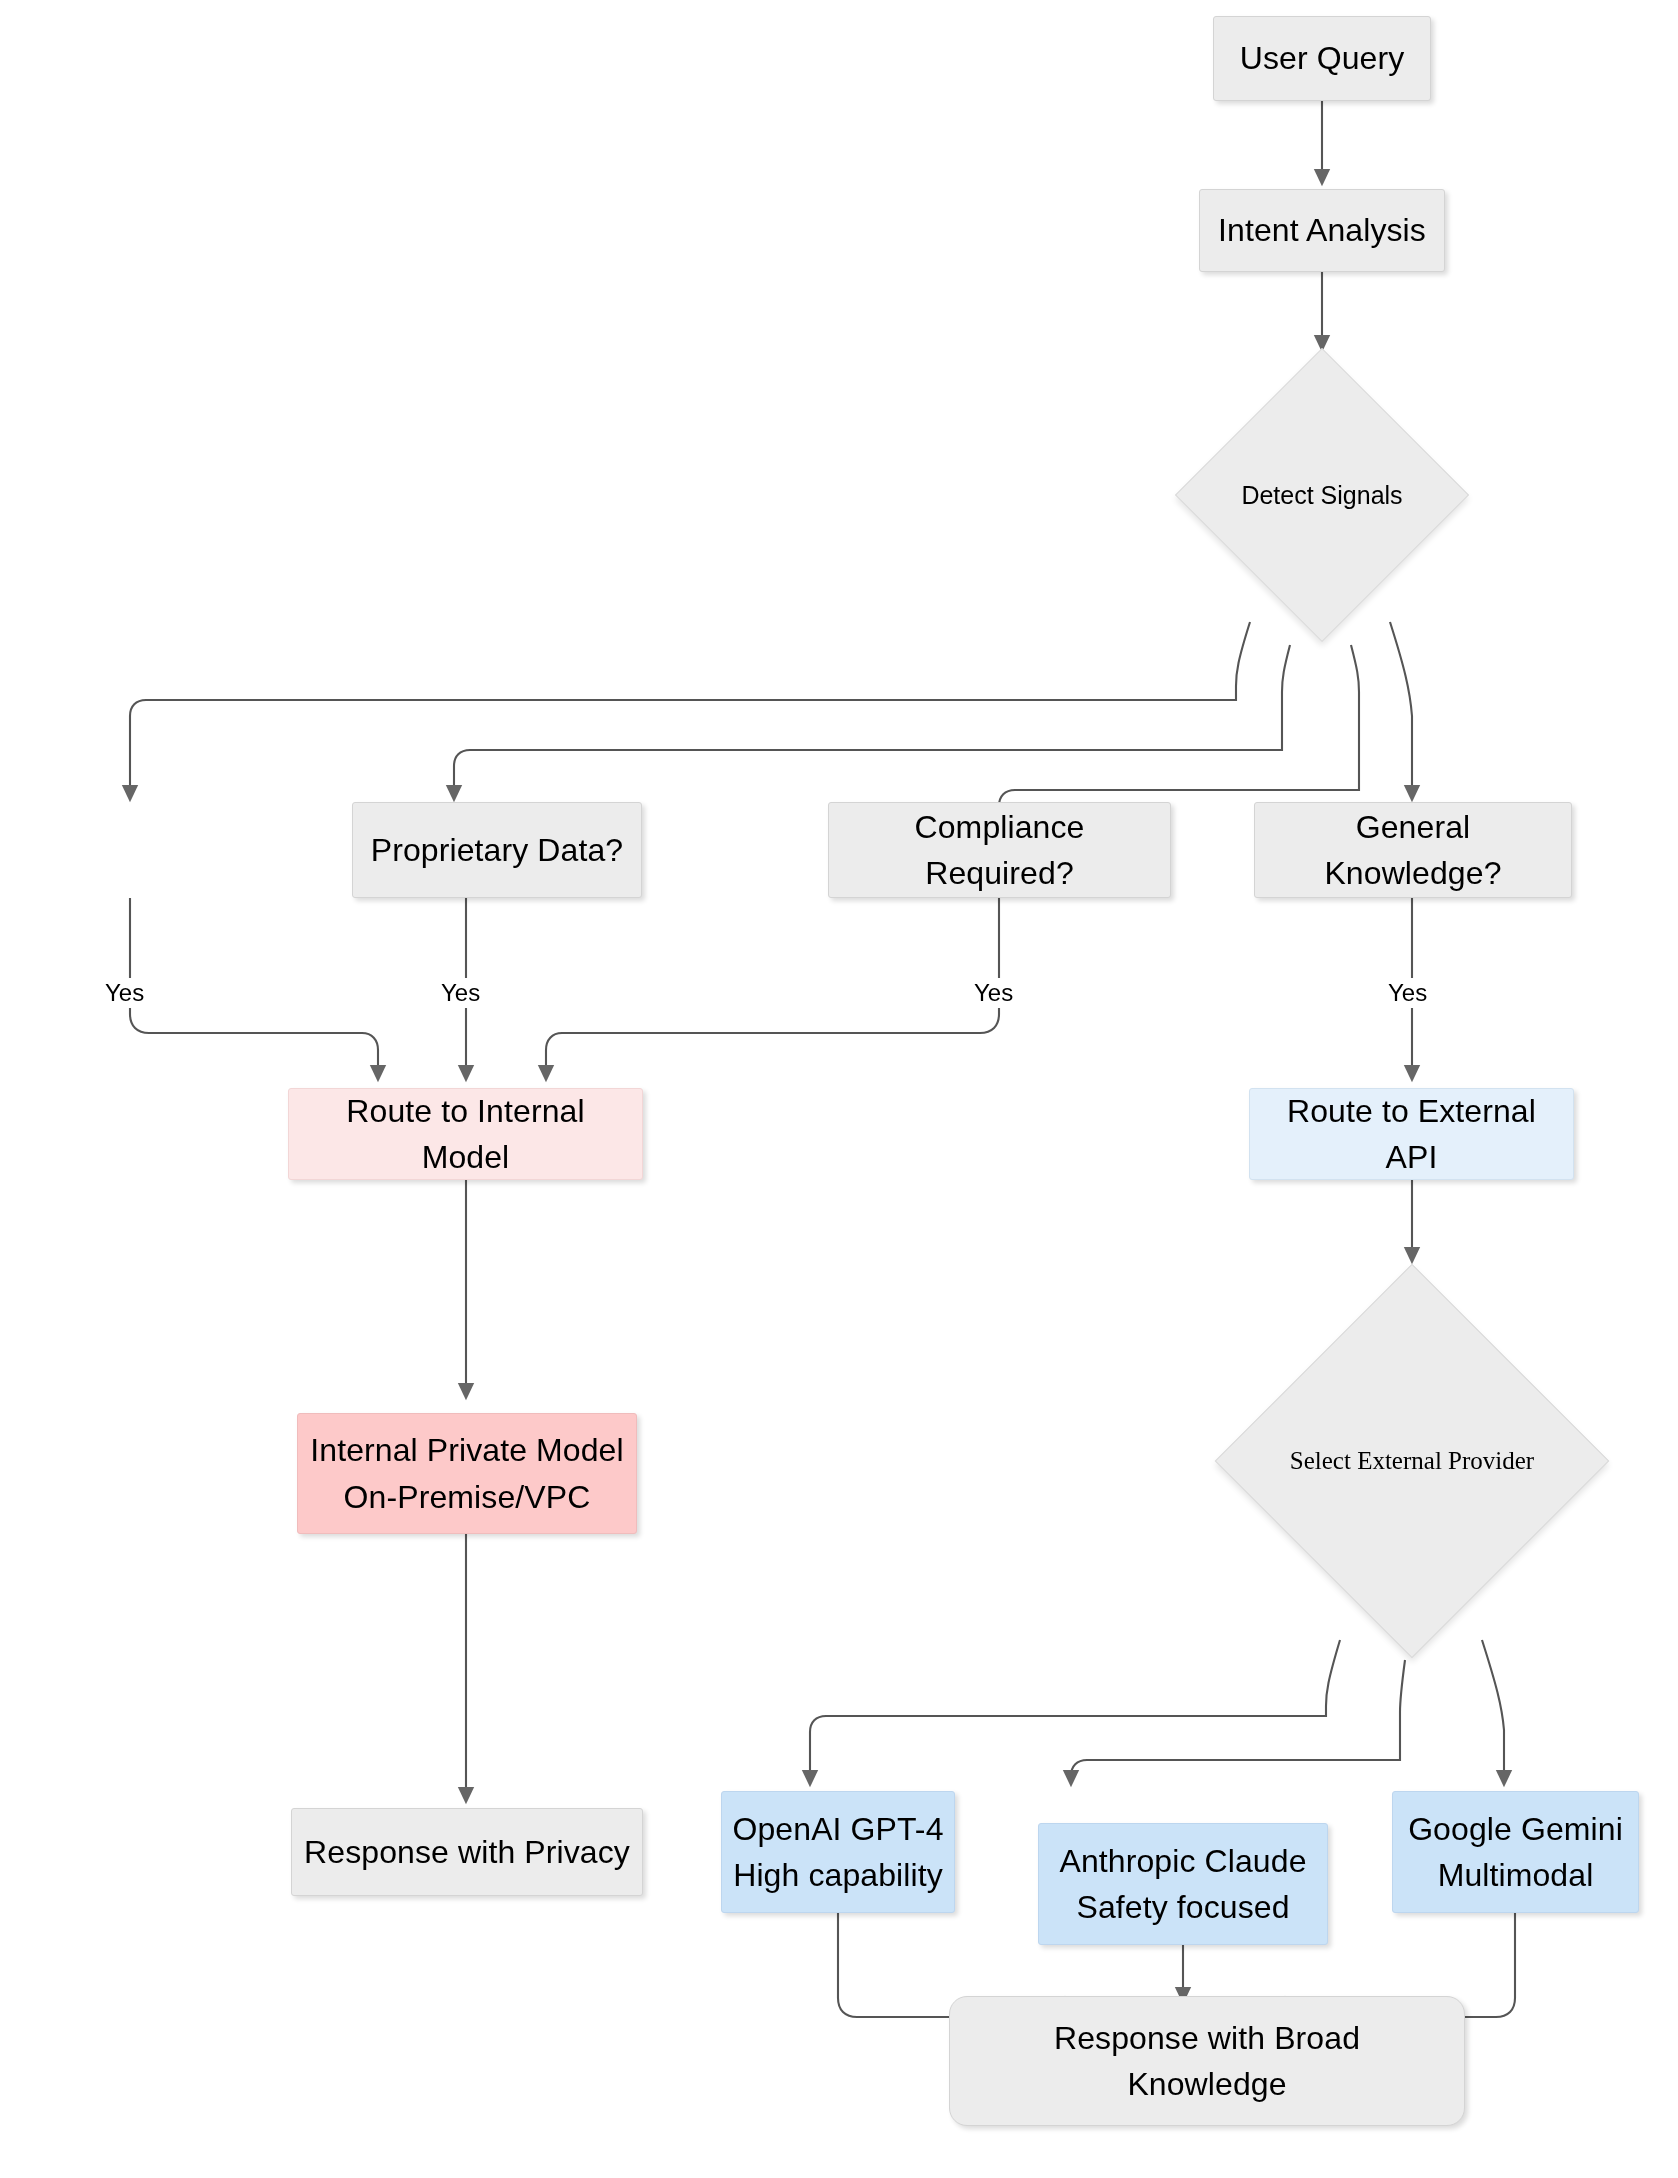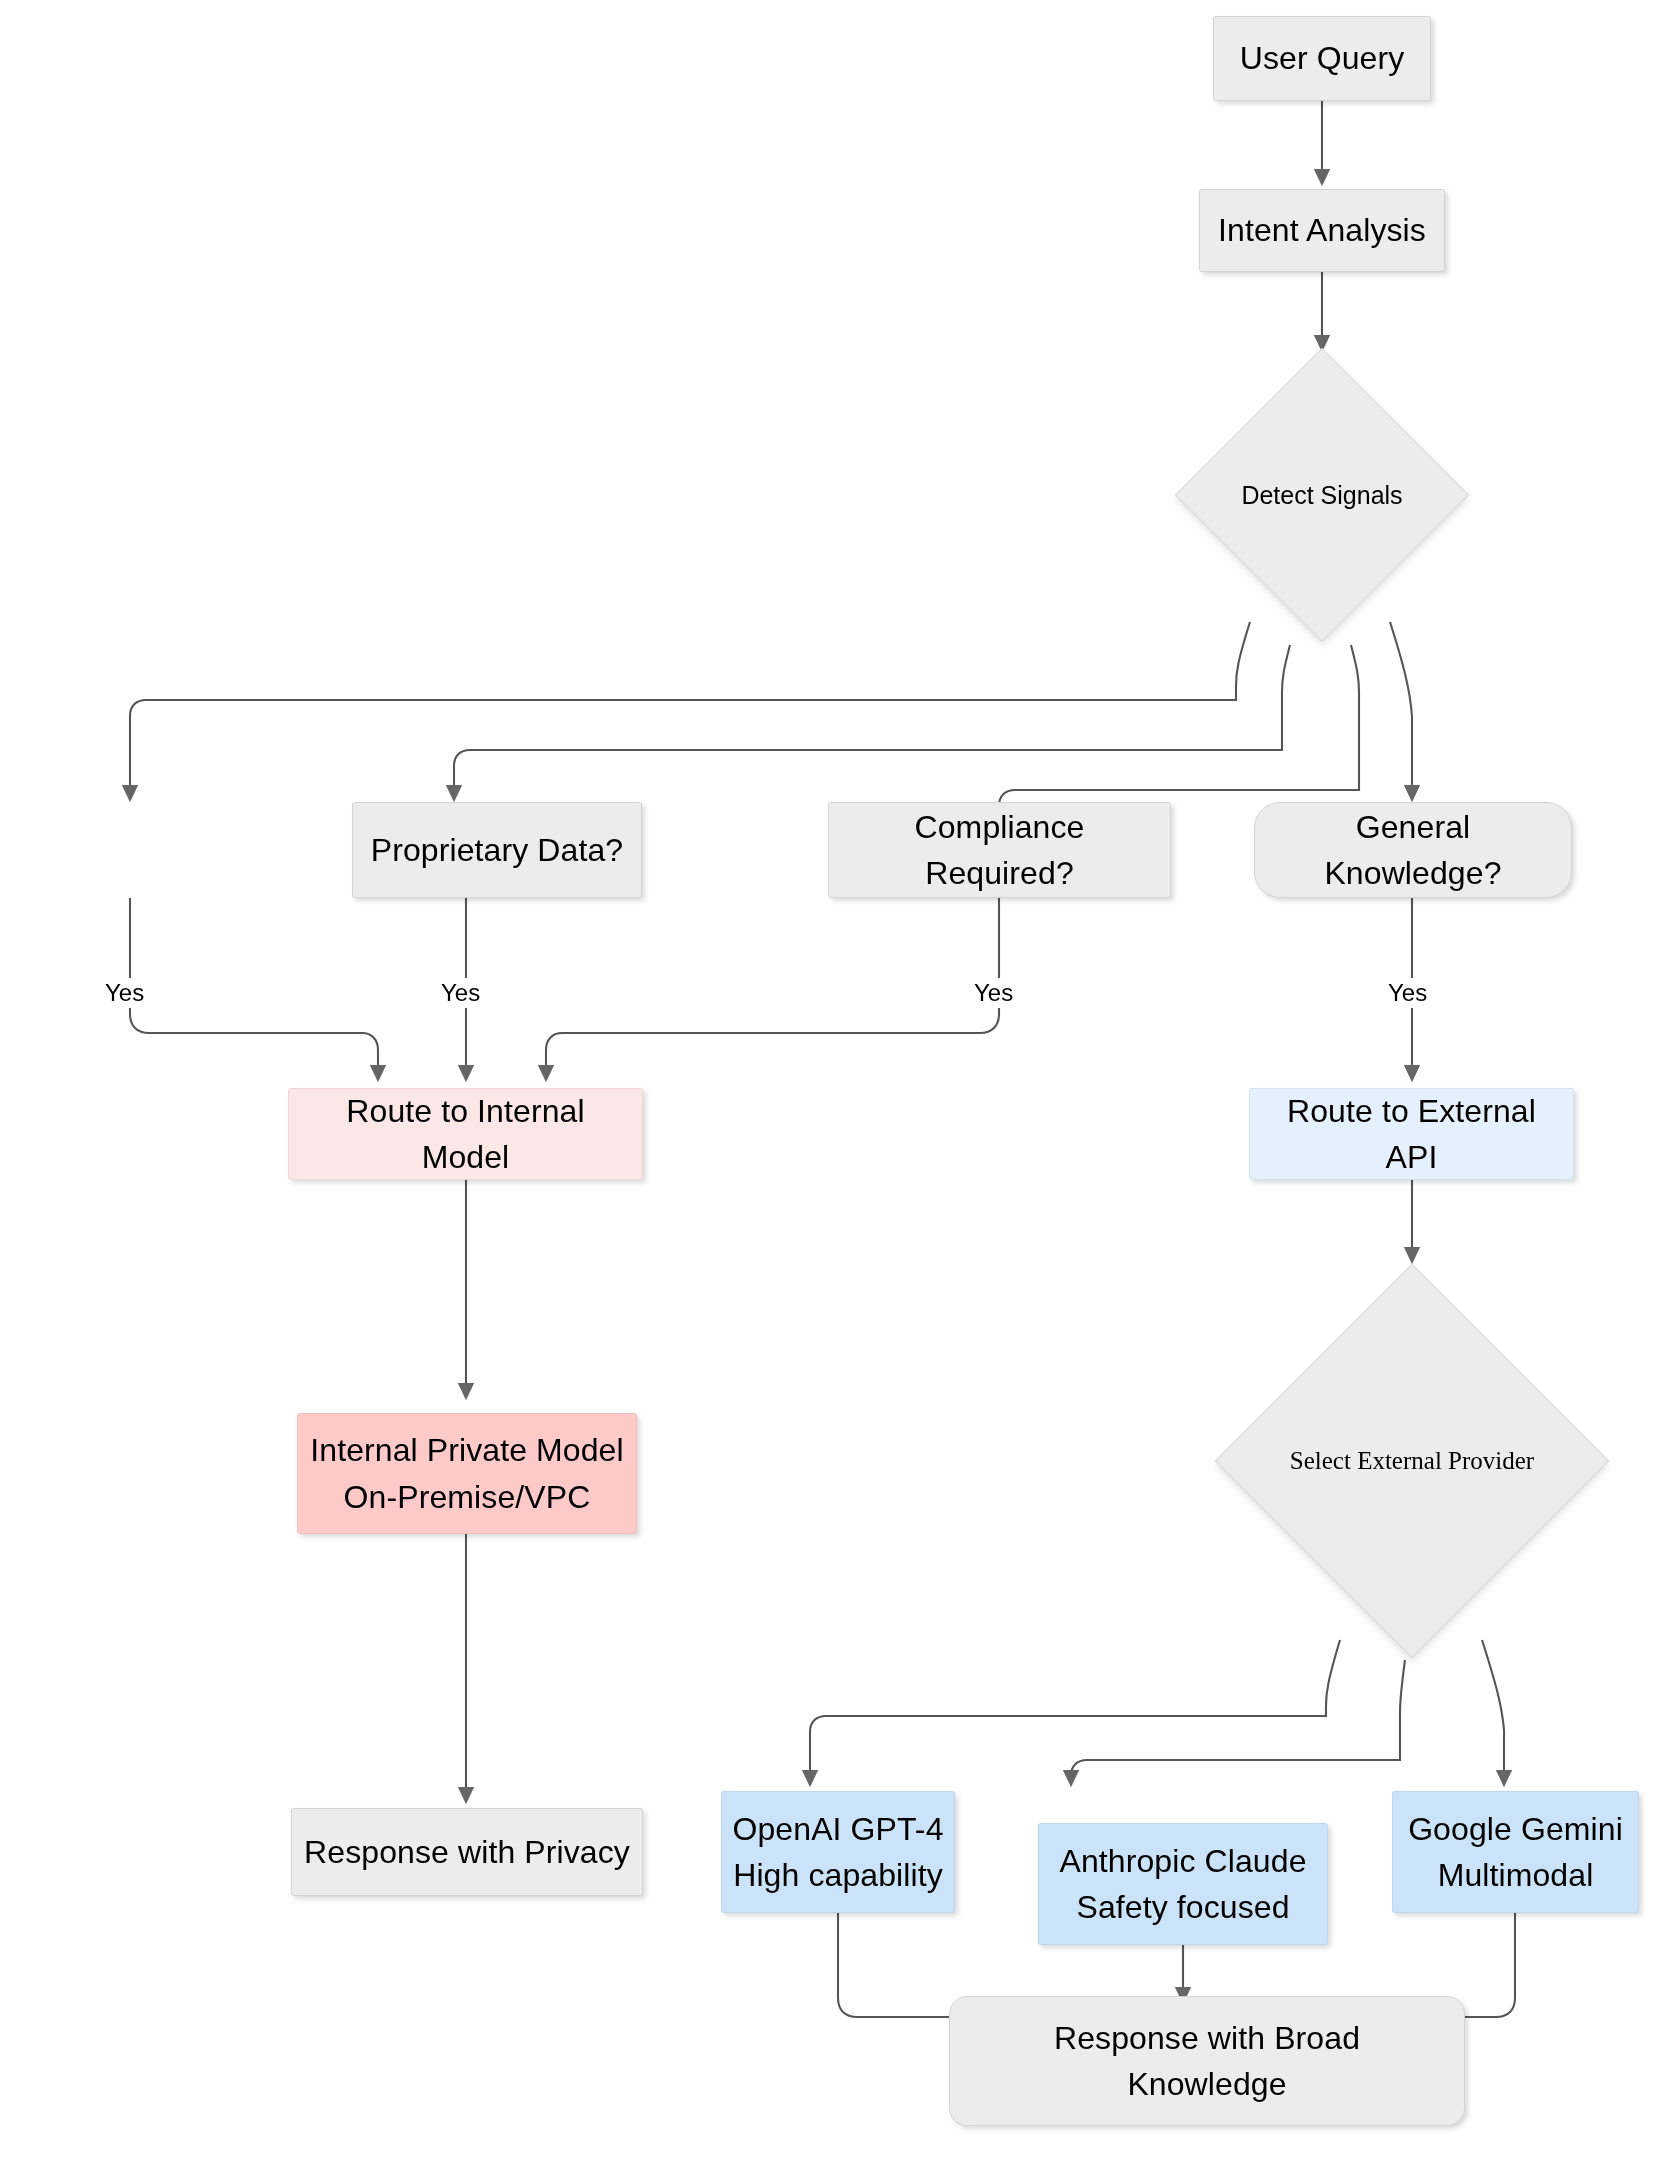--- a/index.html
+++ b/index.html
@@ -155,21 +155,21 @@
 
 
   <div class="node rect neutral" style="left:320px; top:802px; width:290px; height:96px;margin-left:32px;">
     <span class="label">Proprietary Data?</span>
   </div>
 
   <div class="node rect neutral" style="left:828px; top:802px; width:343px; height:96px;">
     <span class="label">Compliance Required?</span>
   </div>
 
-  <div class="node rect neutral" style="left:1254px; top:802px; width:318px; height:96px;border-radius:26px;">
+  <div class="node rect neutral" style="left:1254px; top:802px; width:318px; height:96px;">
     <span class="label">General Knowledge?</span>
   </div>
 
   <div class="edge-label" style="left:100px; top:978px;">Yes</div>
   <div class="edge-label" style="left:436px; top:978px;">Yes</div>
   <div class="edge-label" style="left:969px; top:978px;">Yes</div>
   <div class="edge-label" style="left:1383px; top:978px;">Yes</div>
 
   <div class="node rect pink-light" style="left:288px; top:1088px; width:355px; height:92px;">
     <span class="label">Route to Internal Model</span>

